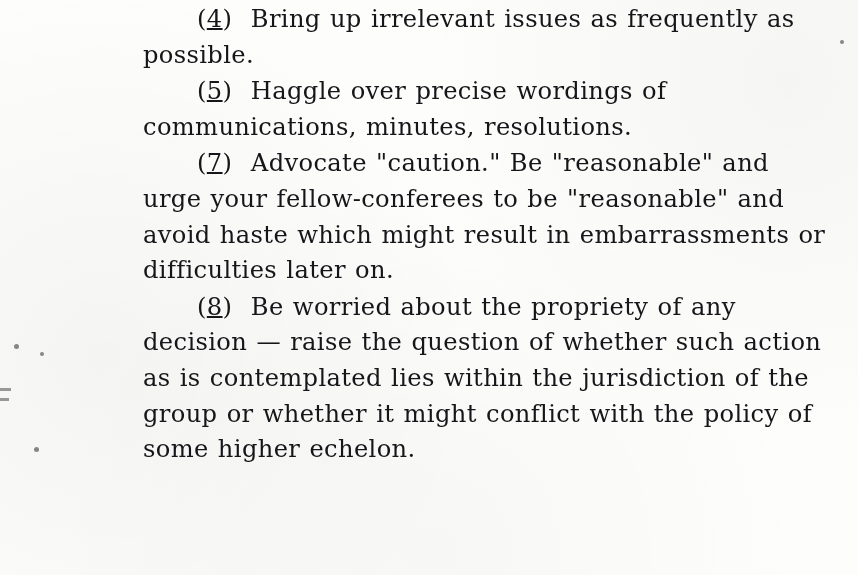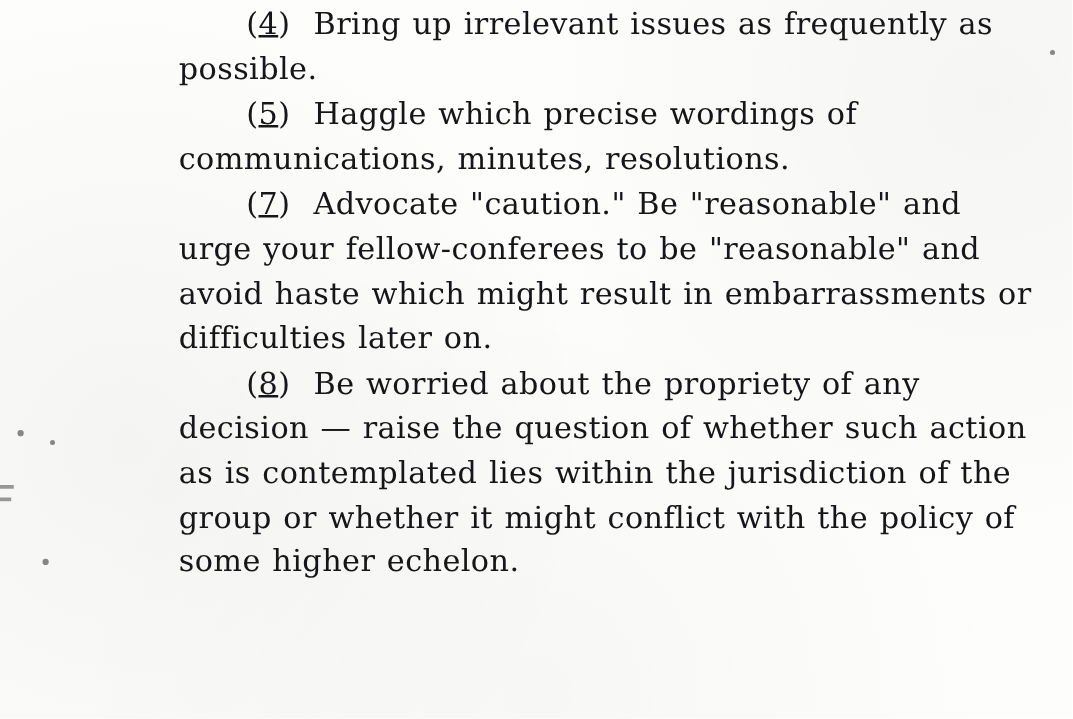--- a/index.html
+++ b/index.html
@@ -74,21 +74,21 @@
   <div class="speck" style="left:14px; top:344px; width:5px; height:5px;"></div>
   <div class="speck" style="left:40px; top:352px; width:4px; height:4px;"></div>
   <div class="speck" style="left:34px; top:447px; width:5px; height:5px;"></div>
   <div class="edge-mark" style="left:0px; top:388px; width:11px; height:3px;"></div>
   <div class="edge-mark" style="left:0px; top:398px; width:9px; height:3px;"></div>
 
   <div class="text-column">
 
     <p class="para">(<span class="num">4</span>)&nbsp; <span>Bring up irrelevant issues as frequently as possible.</span></p>
 
-    <p class="para">(<span class="num">5</span>)&nbsp; <span>Haggle which precise wordings of communications, minutes, resolutions.</span></p>
+    <p class="para">(<span class="num">5</span>)&nbsp; <span>Haggle over precise wordings of communications, minutes, resolutions.</span></p>
 
 
     <p class="para">(<span class="num">7</span>)&nbsp; <span>Advocate "caution." Be "reasonable" and urge your fellow-conferees to be "reasonable" and avoid haste which might result in embarrassments or difficulties later on.</span></p>
 
     <p class="para">(<span class="num">8</span>)&nbsp; <span>Be worried about the propriety of any decision — raise the question of whether such action as is contemplated lies within the jurisdiction of the group or whether it might conflict with the policy of some higher echelon.</span></p>
 
   </div>
 </div>
 
 </body></html>

